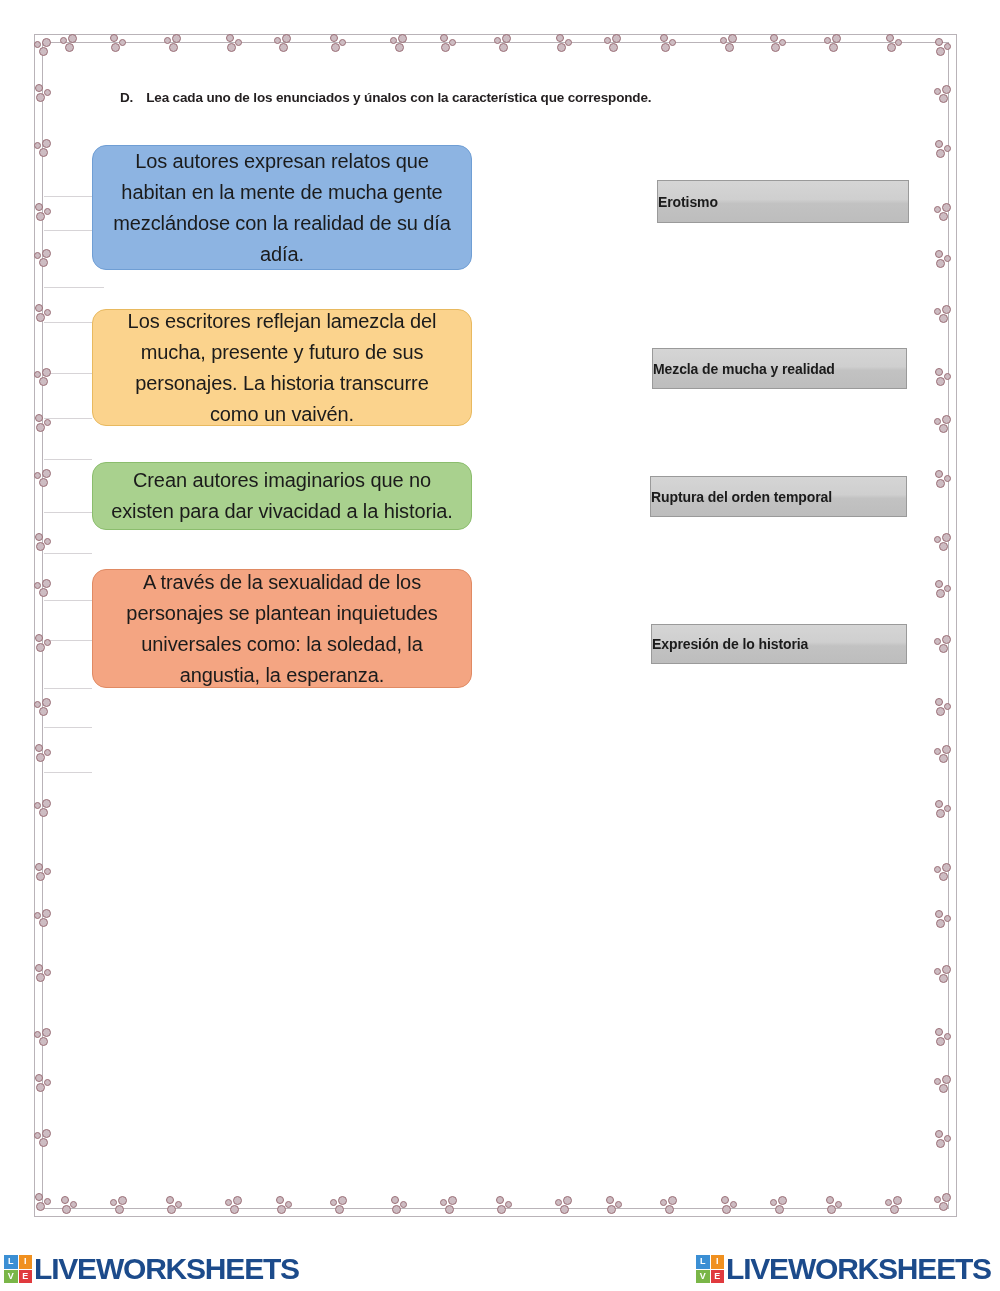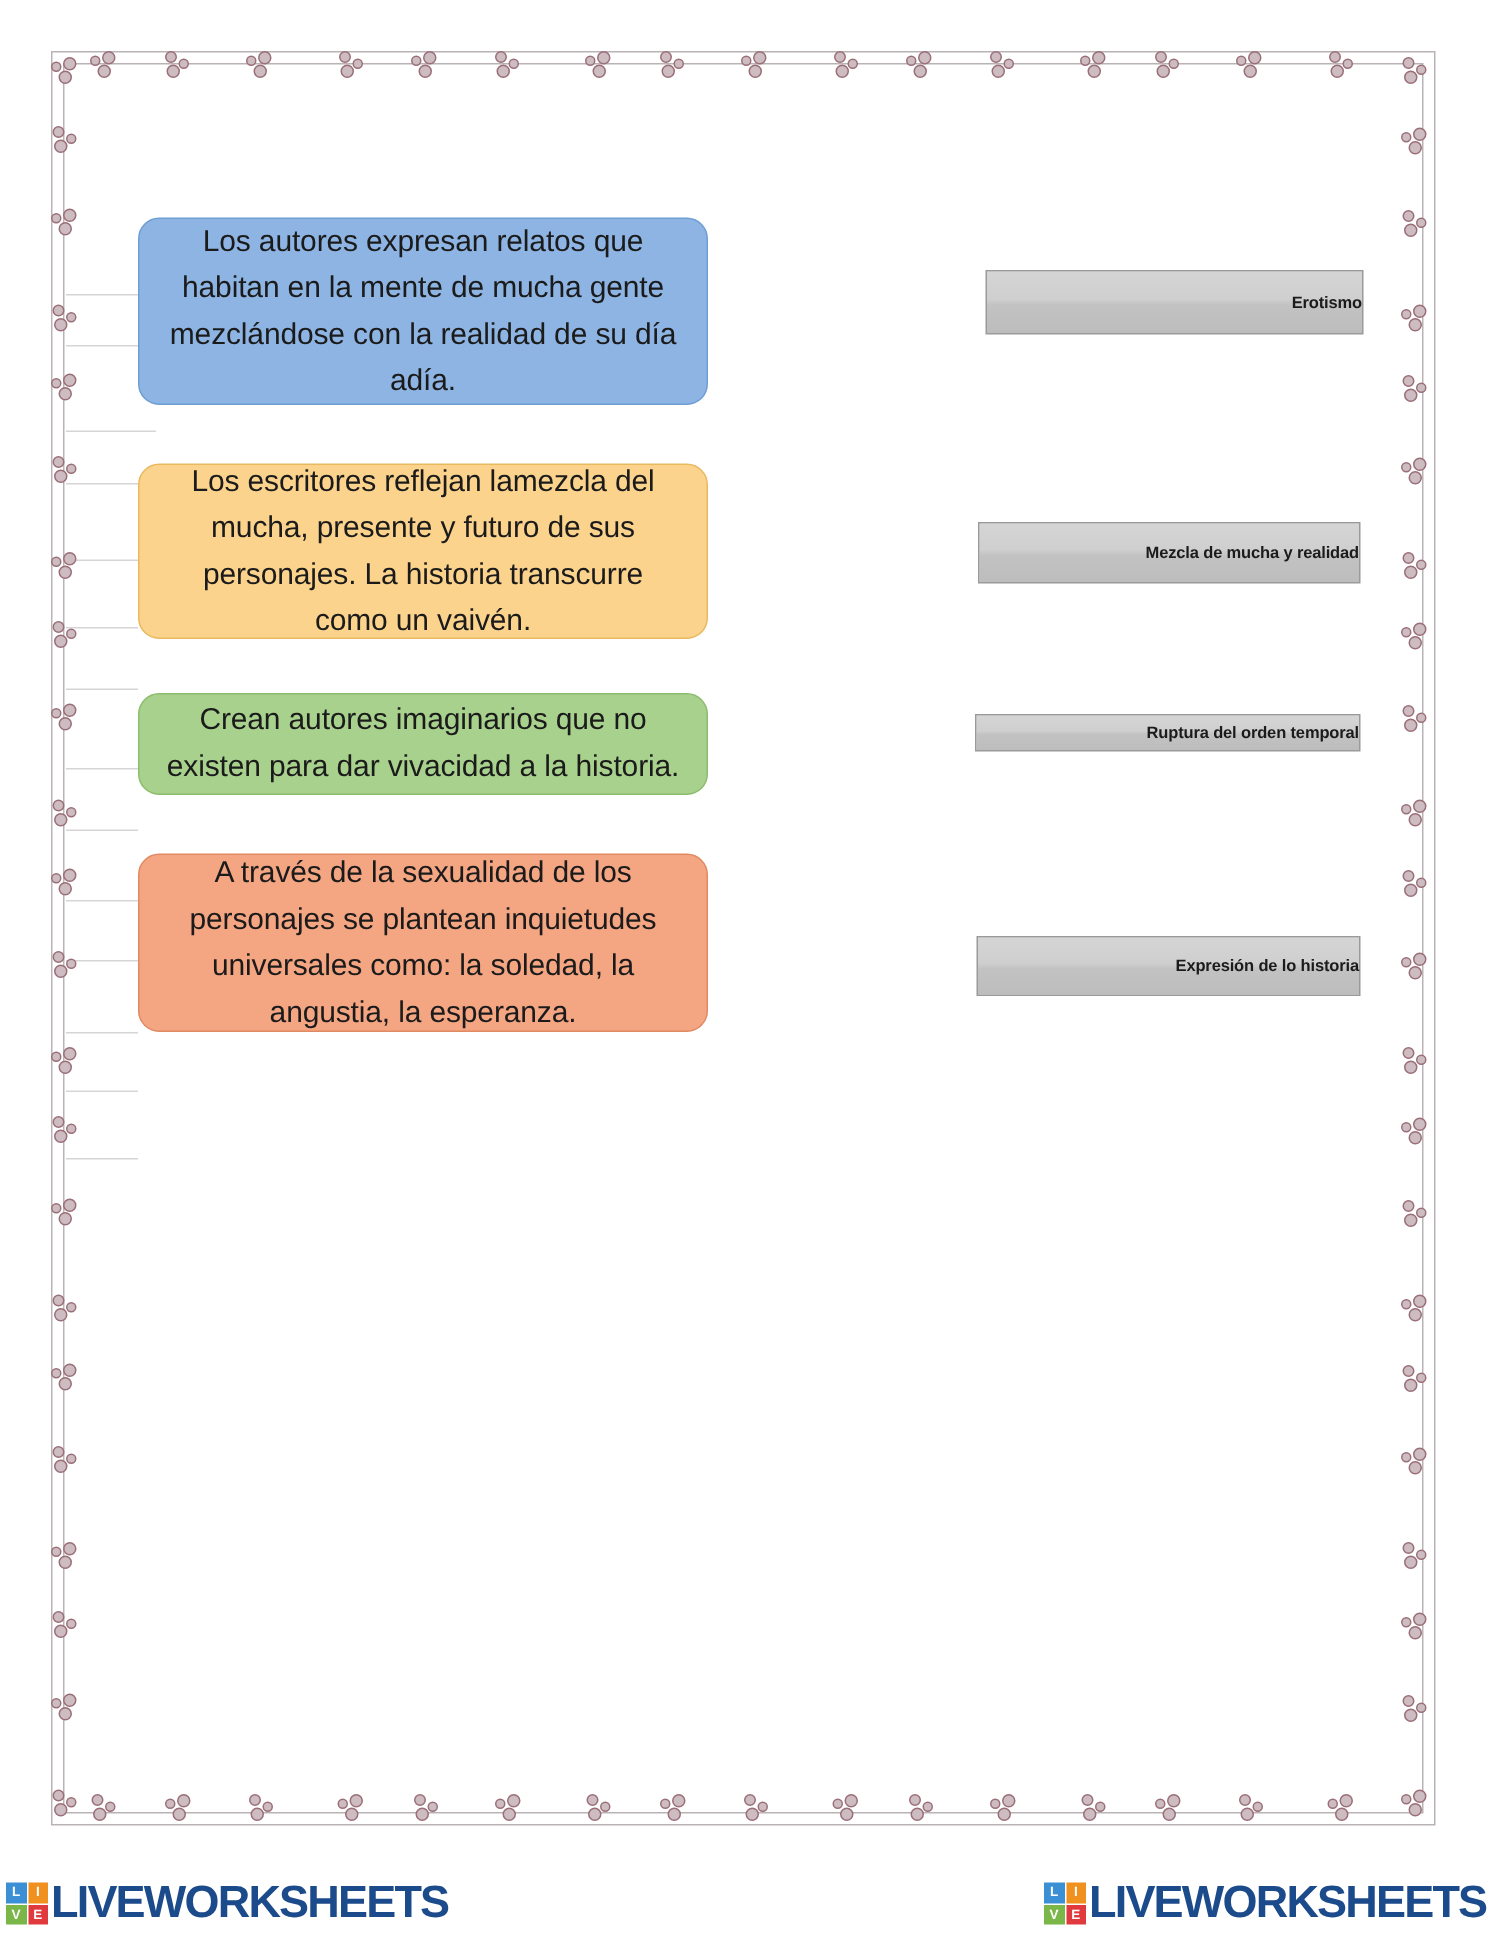--- a/index.html
+++ b/index.html
@@ -100,23 +100,23 @@
     padding: 6px 16px;
     letter-spacing: -0.1px;
   }
 
   
   .option {
     position: absolute;
     box-sizing: border-box;
     display: flex;
     align-items: center;
-    justify-content: flex-end;
+    justify-content: flex-start;
     text-align: center;
-    font-size: 11px;
+    font-size: 14px;
     font-weight: bold;
     color: #1b1b1b;
     background: linear-gradient(to bottom, #d5d5d5 0%, #cfcfcf 45%, #c2c2c2 55%, #bdbdbd 100%);
     border: 1px solid #9a9a9a;
     letter-spacing: -0.1px;
   }
 
   
   .footer {
     position: absolute;
@@ -562,20 +562,23 @@
         <i class="d2"></i>
         <i class="d3"></i>
       </div>
       <div class="cluster" style="left: 885px; top: 1196px;">
         <i class="d1"></i>
         <i class="d2"></i>
         <i class="d3"></i>
       </div>
     </div>
 
+  <div class="prompt">
+    <span class="letter">D.</span><span>Lea cada uno de los enunciados y únalos con la característica que corresponde.</span>
+  </div>
 
   <div id="cards">
       <div class="card" style="left: 92px; top: 145px; width: 380px; height: 125px; background: rgb(141, 180, 226); border: 1px solid rgb(111, 158, 212);">
         <span>Los autores expresan relatos que habitan en la mente de mucha gente mezclándose con la realidad de su día adía.</span>
       </div>
       <div class="card" style="left: 92px; top: 309px; width: 380px; height: 117px; background: rgb(251, 211, 141); border: 1px solid rgb(232, 185, 95);">
         <span>Los escritores reflejan lamezcla del mucha, presente y futuro de sus personajes. La historia transcurre como un vaivén.</span>
       </div>
       <div class="card" style="left: 92px; top: 462px; width: 380px; height: 68px; background: rgb(169, 209, 142); border: 1px solid rgb(139, 189, 109);">
         <span>Crean autores imaginarios que no existen para dar vivacidad a la historia.</span>
@@ -584,21 +587,21 @@
         <span>A través de la sexualidad de los personajes se plantean inquietudes universales como: la soledad, la angustia, la esperanza.</span>
       </div>
     </div>
   <div id="options">
       <div class="option" style="left: 657px; top: 180px; width: 252px; height: 43px;">
         <span>Erotismo</span>
       </div>
       <div class="option" style="left: 652px; top: 348px; width: 255px; height: 41px;">
         <span>Mezcla de mucha y realidad</span>
       </div>
-      <div class="option" style="left: 650px; top: 476px; width: 257px; height: 25px;">
+      <div class="option" style="left: 650px; top: 476px; width: 257px; height: 41px;">
         <span>Ruptura del orden temporal</span>
       </div>
       <div class="option" style="left: 651px; top: 624px; width: 256px; height: 40px;">
         <span>Expresión de lo historia</span>
       </div>
     </div>
 
 </div>
 
 <div class="footer">

